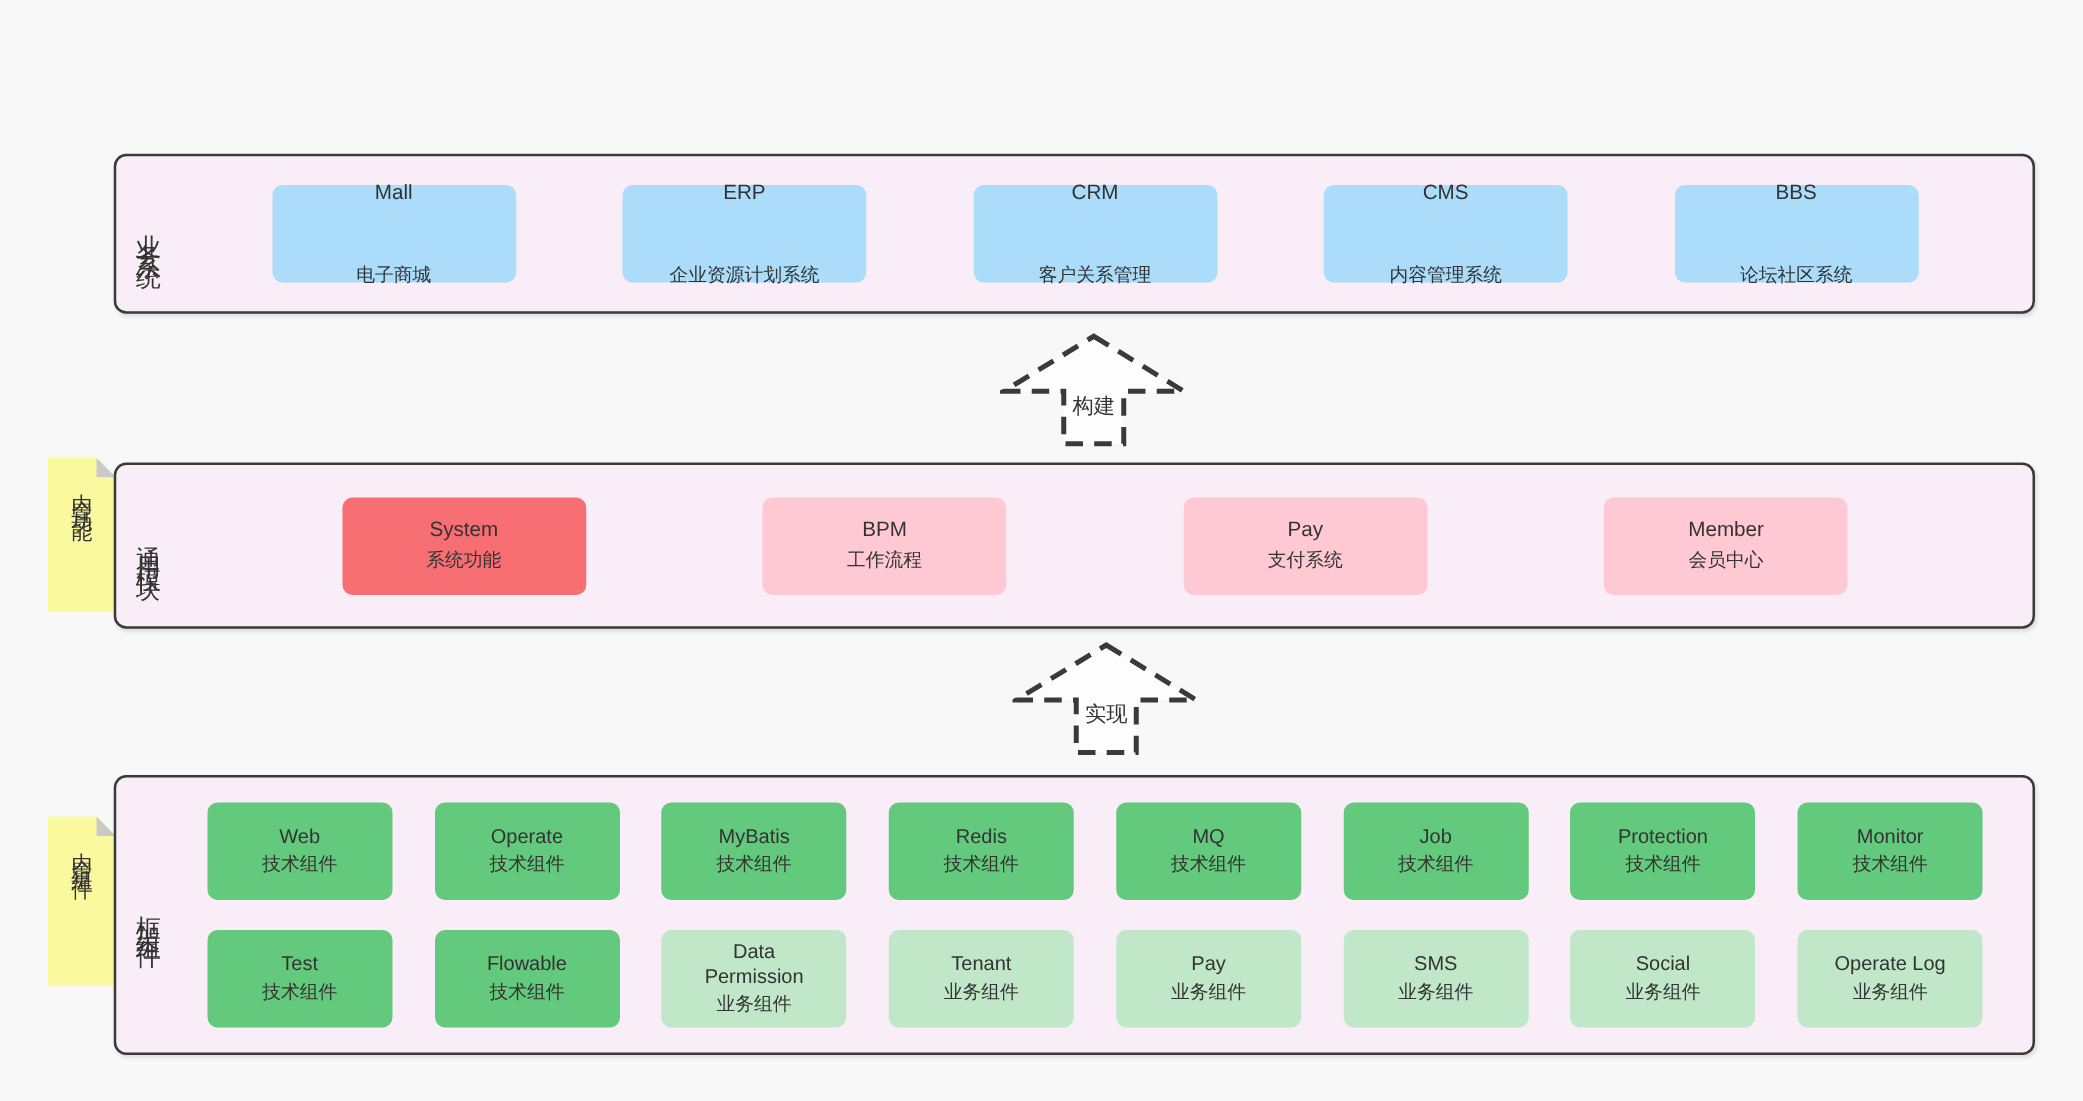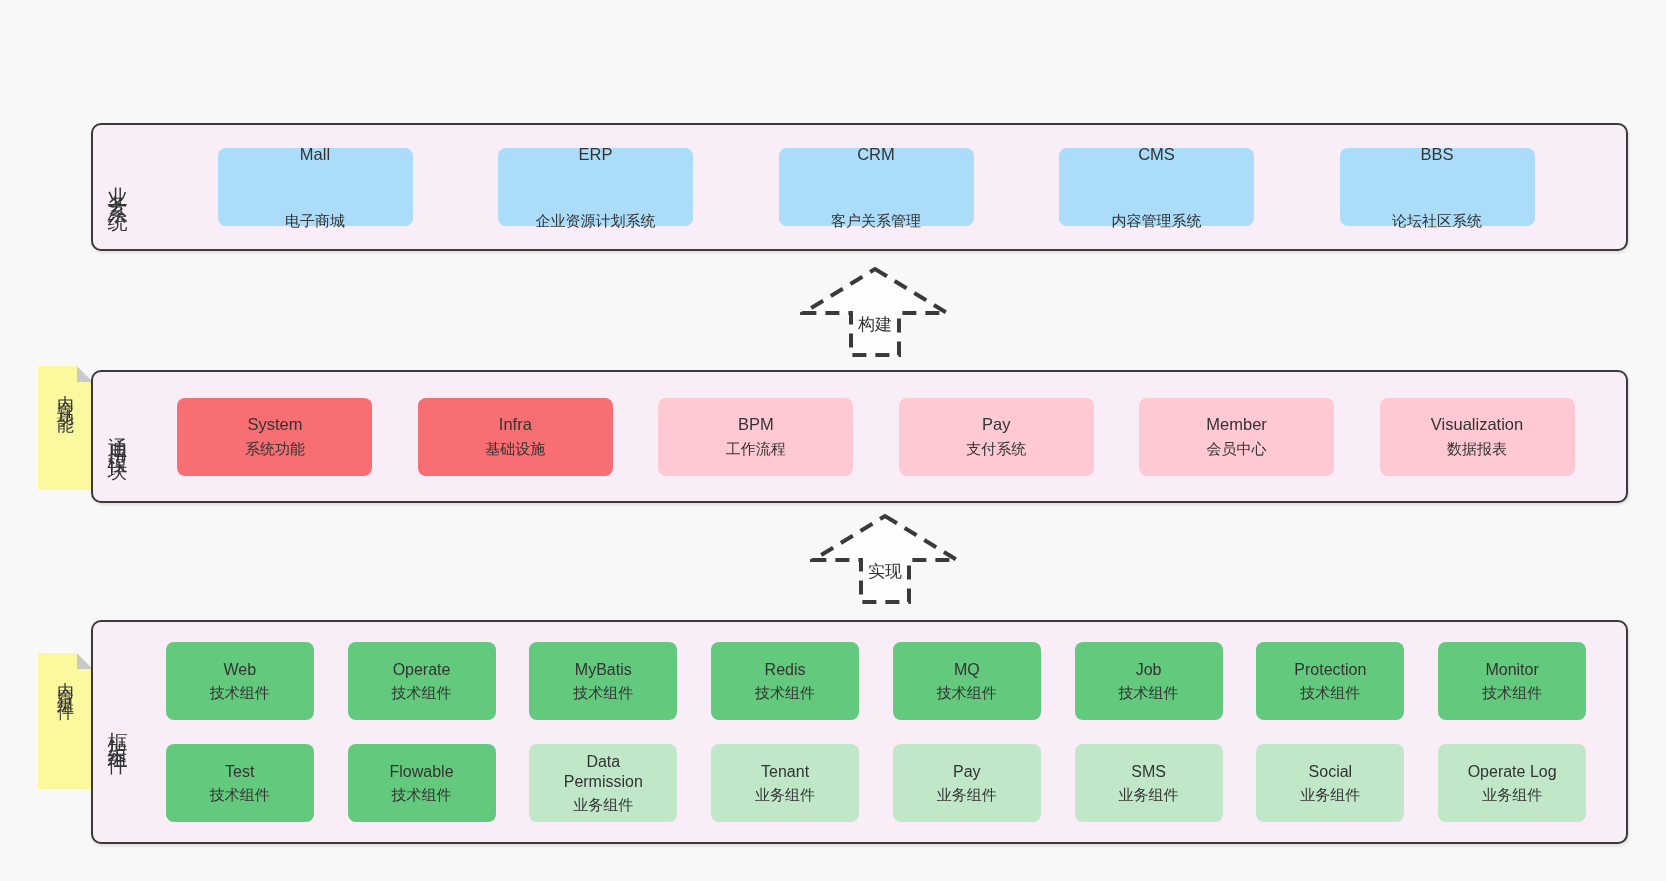--- a/index.html
+++ b/index.html
@@ -70,21 +70,21 @@
     align-items: center;
     text-align: center;
     box-sizing: border-box;
     padding: 4px 10px;
   }
   .band-1 .box, .band-2 .box { width: 195px; }
   .band-3 .box { width: 148px; padding: 4px 22px; }
   .box .en { font-size: 16.5px; line-height: 21px; }
   .box .zh { font-size: 15px; line-height: 20px; margin-top: 4px; }
   .band-3 .box .en { font-size: 16px; line-height: 20px; }
-  .band-3 .box .zh { font-size: 15px; line-height: 19px; margin-top: 3px; }
+  .band-3 .box .zh { font-size: 15px; line-height: 19px; margin-top: 3px; font-family: Liberation Serif, serif; }
 
   .blue   { background: var(--blue, #abdcfa); gap: 42px; }
   .red    { background: var(--red, #f76e73); }
   .pink   { background: var(--pink, #ffc9d3); }
   .green  { background: var(--green, #63c97d); }
   .lgreen { background: var(--light-green, #bfe7c8); }
 
   .sticky {
     position: absolute;
     left: 38px;
@@ -181,39 +181,31 @@
     <span class="sticky-label">内置功能</span>
   </div>
 
   <div class="band band-2">
     <div class="band-label">通用模块</div>
     <div class="boxes">
       <div class="box red">
         <span class="en">System</span>
         <span class="zh">系统功能</span>
       </div>
-      <div class="box red">
-        <span class="en">Infra</span>
-        <span class="zh">基础设施</span>
-      </div>
       <div class="box pink">
         <span class="en">BPM</span>
         <span class="zh">工作流程</span>
       </div>
       <div class="box pink">
         <span class="en">Pay</span>
         <span class="zh">支付系统</span>
       </div>
       <div class="box pink">
         <span class="en">Member</span>
         <span class="zh">会员中心</span>
-      </div>
-      <div class="box pink">
-        <span class="en">Visualization</span>
-        <span class="zh">数据报表</span>
       </div>
     </div>
   </div>
 
   <div class="arrow arrow-2">
     <svg width="150" height="92" viewBox="0 0 150 92">
       <path d="M75 3 L147 47 L99 47 L99 89 L51 89 L51 47 L3 47 Z" fill="#fdfdfd" stroke="#3a3a3a" stroke-width="4" stroke-dasharray="14 9"></path>
     </svg>
     <span class="arrow-label">实现</span>
   </div>

